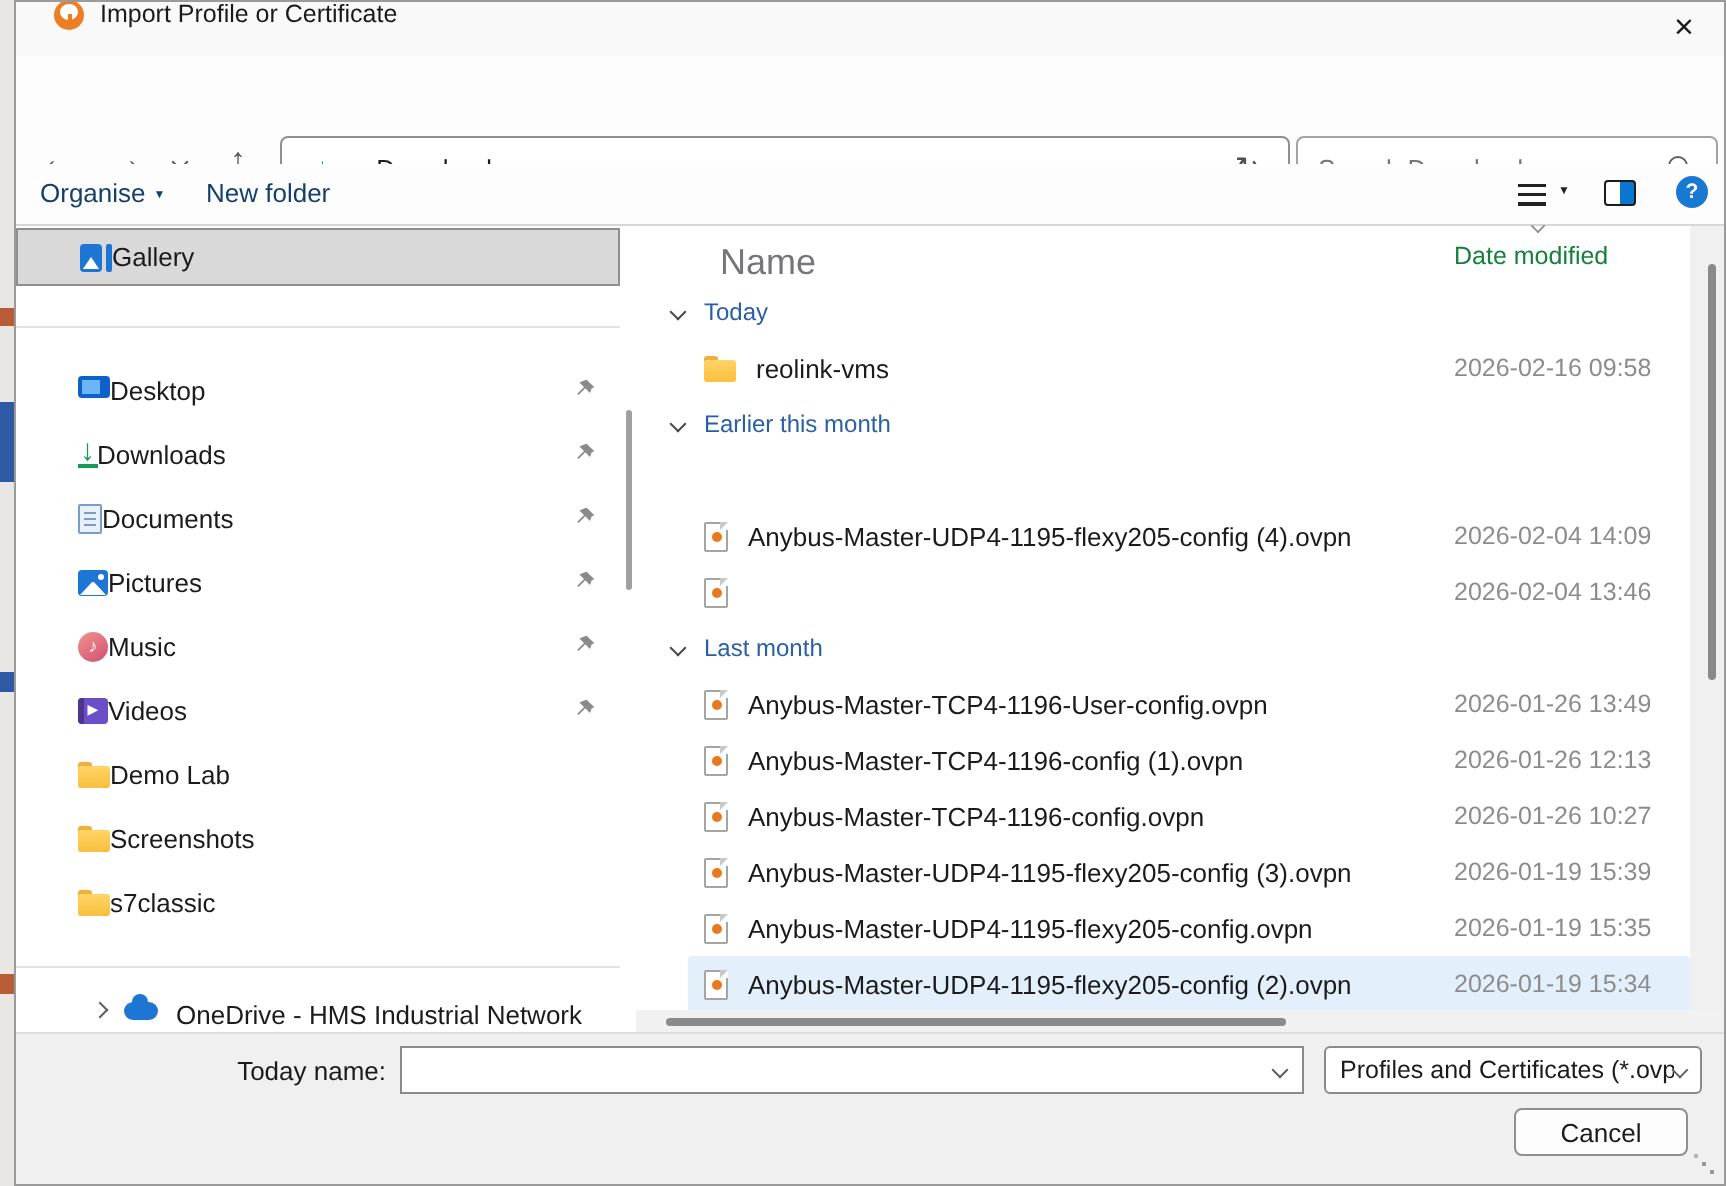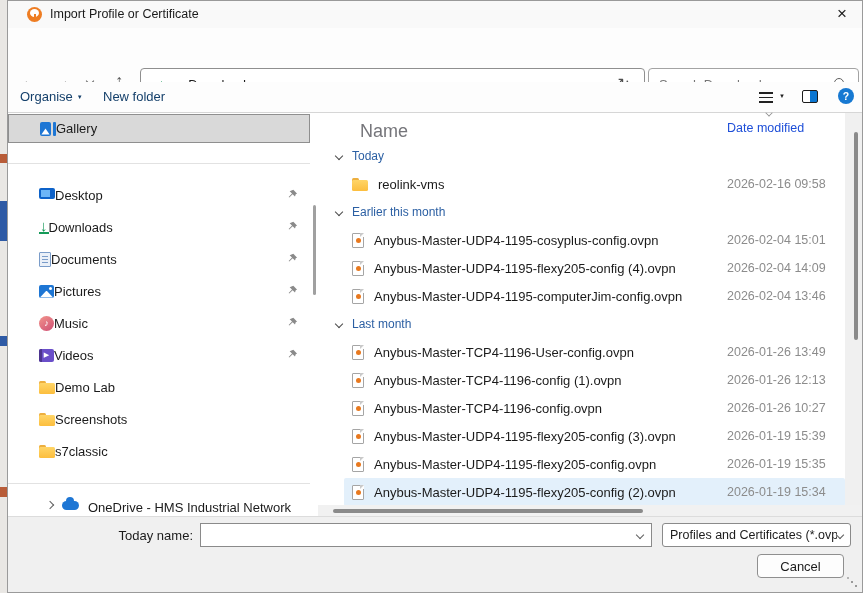--- a/index.html
+++ b/index.html
@@ -7,21 +7,21 @@
   body { font-family: "Liberation Sans", sans-serif; font-size:13px; color:#1b1b1b; background:#fff; position:relative; overflow:hidden; }
 
   .abs { position:absolute; }
 
   
   .bg-sliver { left:0; top:0; width:7px; height:593px; background:#e9e7e4; }
   .sliver-seg { position:absolute; left:0; width:7px; }
 
   
   .win-border { left:7px; top:0; width:856px; height:593px; border:1px solid #9a9a9a; pointer-events:none; z-index:50; }
-  .titlebar { left:7px; top:0; width:856px; height:28px; background:#f9f9f9; display:flex; align-items:center; }
+  .titlebar { left:7px; top:0; width:856px; height:28px; background:#f9f9f9; display:flex; }
   .app-icon { position:relative; width:15px; height:15px; margin-left:20px; border-radius:50%; background:#ee7d23; }
   .app-icon .inner-white { position:absolute; left:3px; top:2px; width:9px; height:8px; border-radius:50%; background:#fff; }
   .app-icon .inner-key { position:absolute; left:6.5px; bottom:2px; width:2px; height:6px; background:#ee7d23; }
   .title-text { margin-left:8px; font-size:12.5px; color:#1a1a1a; }
   .close-btn { position:absolute; right:8px; top:2px; width:26px; height:24px; display:flex; align-items:center; justify-content:center; font-size:17px; color:#1b1b1b; cursor:default; }
 
   
   .navbar { left:7px; top:28px; width:856px; height:54px; background:#fdfdfd; }
   .nav-btn { position:absolute; top:44px; font-size:16px; color:#565656; width:24px; text-align:center; }
   .chev { display:inline-block; width:6px; height:6px; border-right:1.4px solid #5f5f5f; border-bottom:1.4px solid #5f5f5f; transform:rotate(45deg); }
@@ -83,21 +83,21 @@
   .icon-cloud::before { content:""; position:absolute; left:4px; top:-4px; width:8px; height:8px; border-radius:50%; background:#1e76d4; }
   .onedrive-item { position:absolute; left:1px; top:383px; width:302px; height:17px; overflow:hidden; display:flex; align-items:flex-start;padding-left:28px; }
   .od-chev { margin:6px 0 0 11px; }
   .od-cloud { margin:5px 0 0 9px; }
   .od-label { margin:1px 0 0 9px; font-size:13px; line-height:21px; white-space:nowrap; }
 
   
   .listpane { left:318px; top:113px; width:545px; height:403px; background:#fff; }
   .list-header { position:absolute; left:0; top:0; width:545px; height:29px; }
   .col-name { position:absolute; left:42px; top:8px; font-size:18px; color:#75757a; }
-  .col-date { position:absolute; left:409px; top:8px; font-size:12.5px; color:#1d4ed8; }
+  .col-date { position:absolute; left:409px; top:8px; font-size:12.5px; color:#15803d; }
   .sort-chev { position:absolute; left:448px; top:-3px; transform:scale(.85) rotate(45deg); border-color:#8a8a8a; }
   .list-body { position:absolute; left:0; top:29px; width:527px; height:363px; overflow:hidden; }
   .group { position:absolute; left:0; width:527px; height:28px; display:flex; align-items:center; }
   .g-chev { margin-left:18px; border-color:#4a4a4a; }
   .glabel { margin-left:10px; font-size:12px; color:#2b5fa3; }
   .row { position:absolute; left:26px; width:501px; height:28px; display:flex; align-items:center; border-radius:2px; }
   .row.hl { background:#e3f0fb; }
   .fi { margin-left:8px; flex:0 0 auto; }
   .rname { margin-left:10px; font-size:13px; color:#1b1b1b; white-space:nowrap; }
   .rdate { position:absolute; left:383px; font-size:12.5px; color:#8c8c8c; white-space:nowrap; }
@@ -260,33 +260,27 @@
     <div class="row" style="top:28px">
       <span class="fi icon-folder"></span>
       <span class="rname">reolink-vms</span>
       <span class="rdate">2026-02-16 09:58</span>
     </div>
 
     <div class="group" style="top:56px">
       <span class="chev g-chev"></span>
       <span class="glabel">Earlier this month</span>
     </div>
-    <div class="row" style="top:84px">
-      <span class="fi icon-ovpn"></span>
-      <span class="rname">Anybus-Master-UDP4-1195-cosyplus-config.ovpn</span>
-      <span class="rdate">2026-02-04 15:01</span>
-    </div>
     <div class="row" style="top:112px">
       <span class="fi icon-ovpn"></span>
       <span class="rname">Anybus-Master-UDP4-1195-flexy205-config (4).ovpn</span>
       <span class="rdate">2026-02-04 14:09</span>
     </div>
     <div class="row" style="top:140px">
       <span class="fi icon-ovpn"></span>
-      <span class="rname">Anybus-Master-UDP4-1195-computerJim-config.ovpn</span>
       <span class="rdate">2026-02-04 13:46</span>
     </div>
 
     <div class="group" style="top:168px">
       <span class="chev g-chev"></span>
       <span class="glabel">Last month</span>
     </div>
     <div class="row" style="top:196px">
       <span class="fi icon-ovpn"></span>
       <span class="rname">Anybus-Master-TCP4-1196-User-config.ovpn</span>

